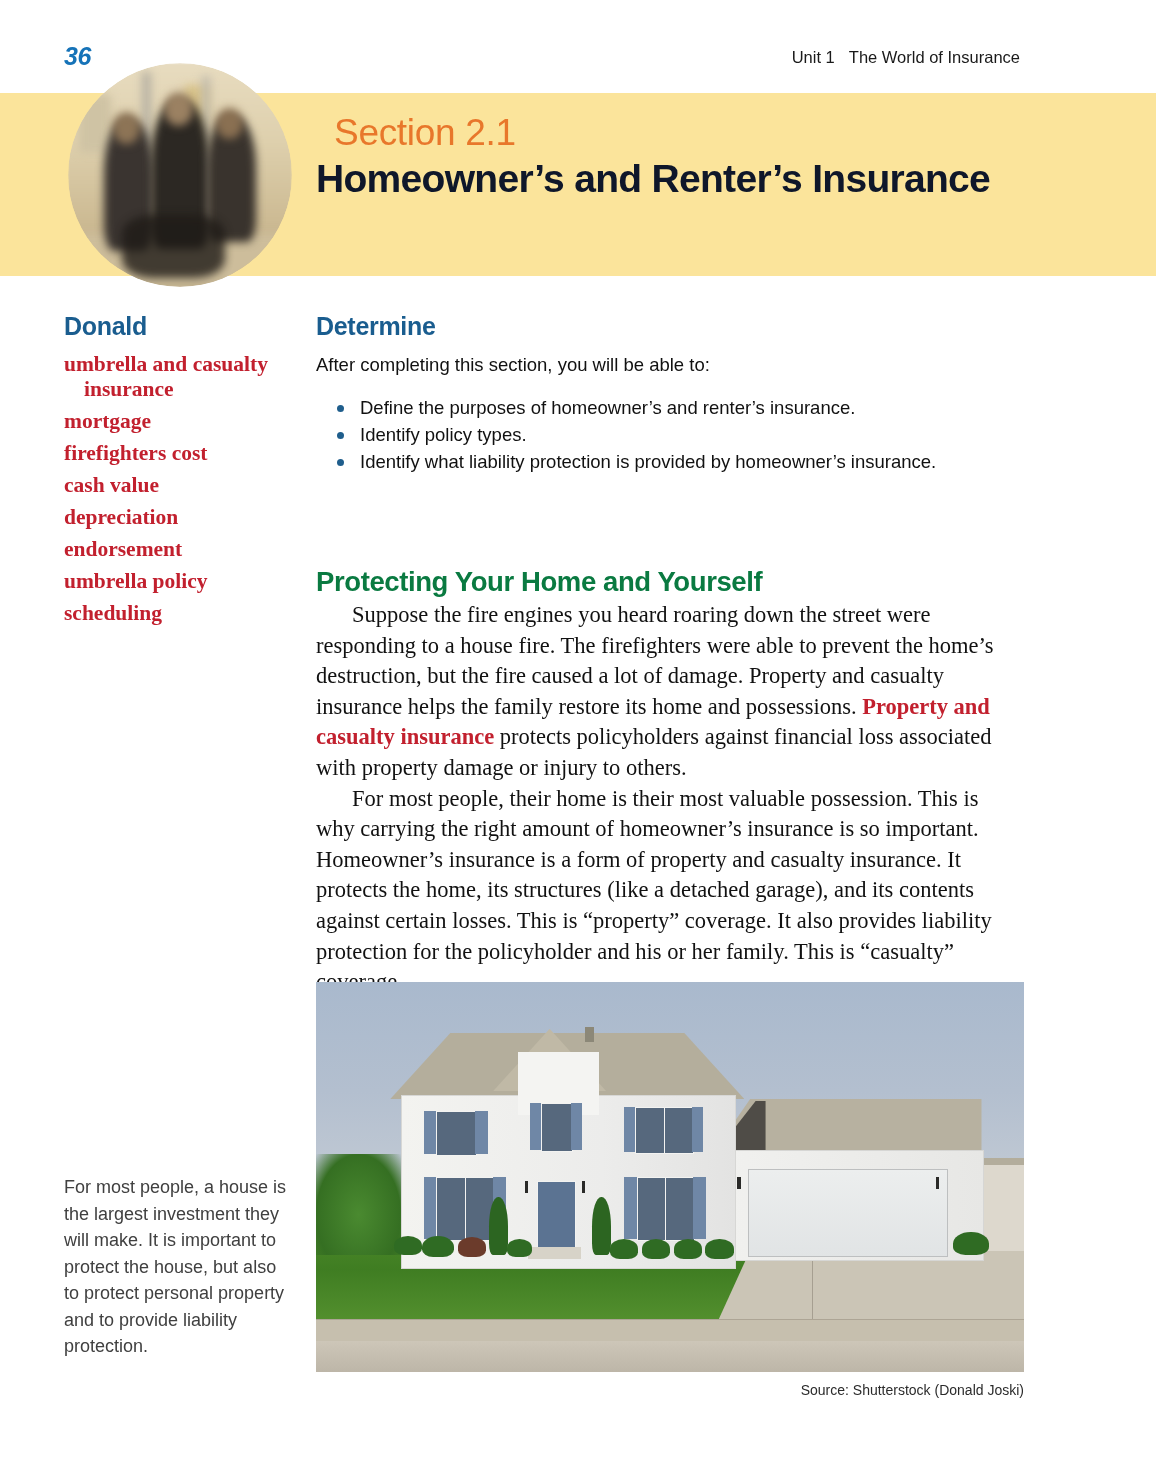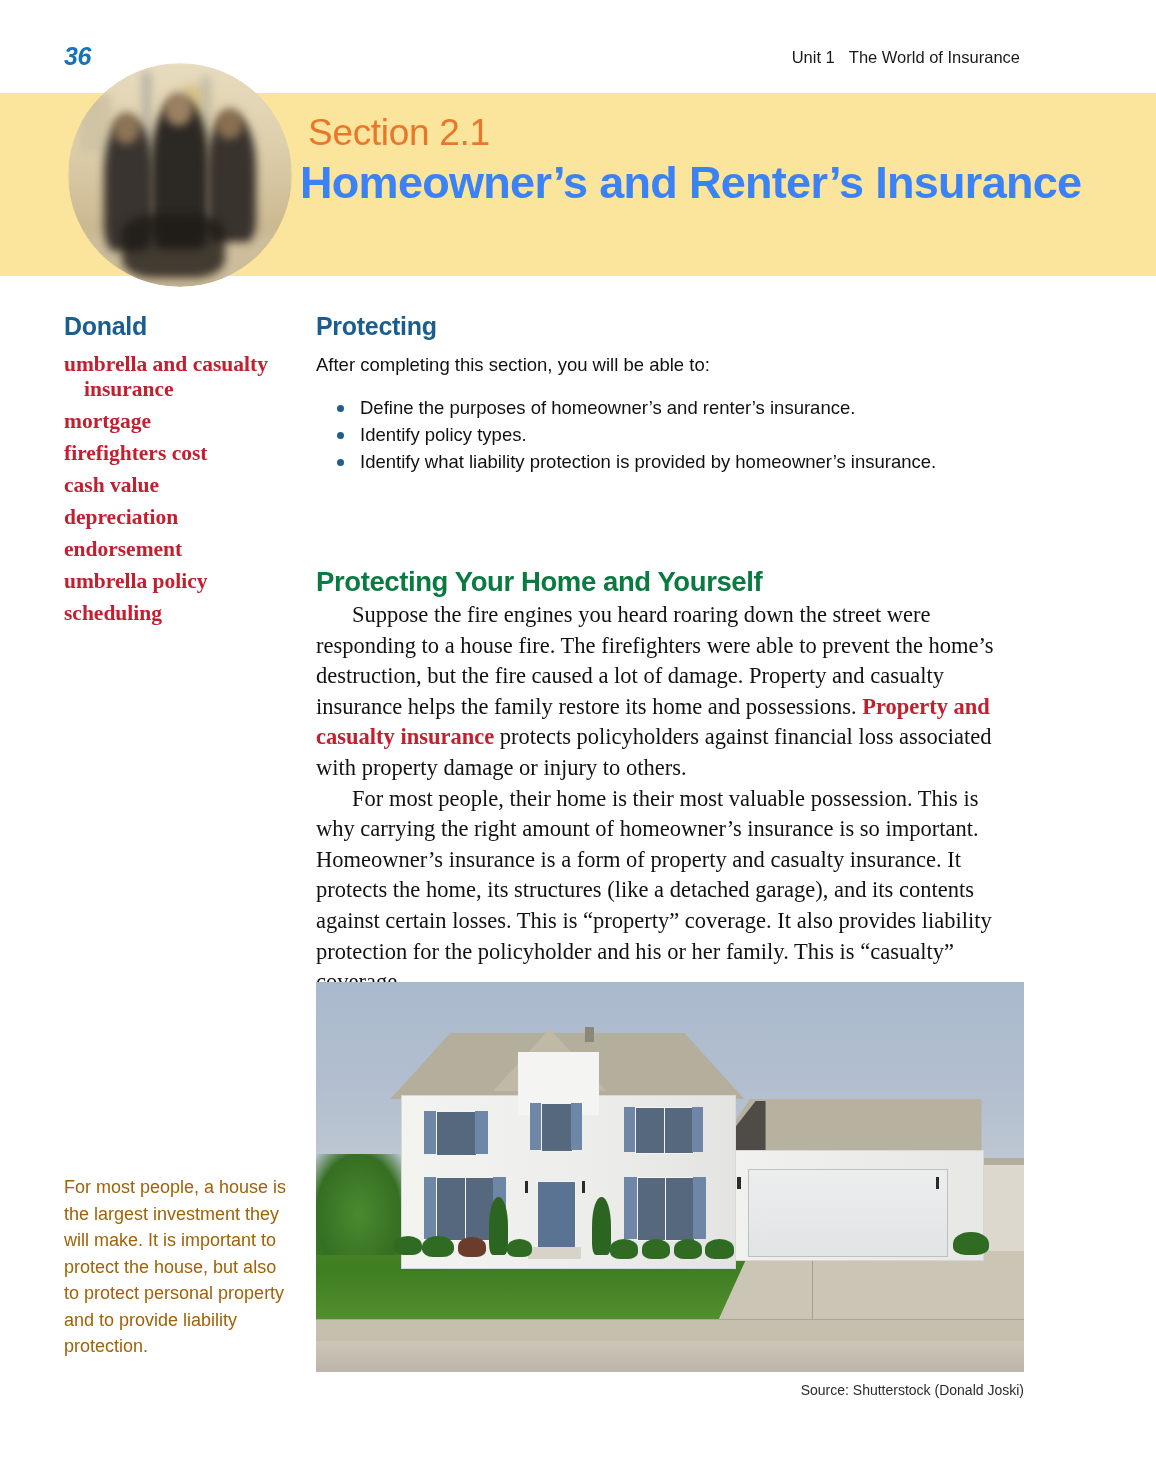--- a/index.html
+++ b/index.html
@@ -42,35 +42,35 @@
   #title-banner {
     position: absolute;
     left: 0;
     top: 93px;
     width: 1156px;
     height: 183px;
     background: #fbe49b;
   }
   #section-label {
     position: absolute;
-    left: 308px;
+    left: 334px;
     top: 112px;
     font-family: "Liberation Sans", sans-serif;
     font-size: 37px;
     color: #e8772b;
     letter-spacing: -0.3px;
   }
   #section-title {
     position: absolute;
-    left: 300px;
+    left: 316px;
     top: 157px;
     font-family: "Liberation Sans", sans-serif;
     font-weight: bold;
-    font-size: 45px;
-    color: #3b82f6;
+    font-size: 39px;
+    color: #0f172a;
     letter-spacing: -0.7px;
   }
 
   
   #banner-photo {
     position: absolute;
     left: 68px;
     top: 63px;
     width: 224px;
     height: 224px;
@@ -133,21 +133,21 @@
   }
 
   #photo-caption {
     position: absolute;
     left: 64px;
     top: 1174px;
     width: 225px;
     font-family: "Liberation Sans", sans-serif;
     font-size: 18px;
     line-height: 26.5px;
-    color: #a16207;
+    color: #404040;
   }
 
   
   #objectives-heading {
     position: absolute;
     left: 316px;
     top: 312px;
     font-family: "Liberation Sans", sans-serif;
     font-weight: bold;
     font-size: 25px;
@@ -398,21 +398,21 @@
   <li><span>firefighters cost</span></li>
   <li><span>cash value</span></li>
   <li><span>depreciation</span></li>
   <li><span>endorsement</span></li>
   <li><span>umbrella policy</span></li>
   <li><span>scheduling</span></li>
 </ul>
 
 <div id="photo-caption">For most people, a house is the largest investment they will make. It is important to protect the house, but also to protect personal property and to provide liability protection.</div>
 
-<div id="objectives-heading">Protecting</div>
+<div id="objectives-heading">Determine</div>
 <div id="objectives-intro">After completing this section, you will be able to:</div>
 <ul id="objectives-list">
   <li>Define the purposes of homeowner’s and renter’s insurance.</li>
   <li>Identify policy types.</li>
   <li>Identify what liability protection is provided by homeowner’s insurance.</li>
 </ul>
 
 <div id="body-heading">Protecting Your Home and Yourself</div>
 <div id="body-copy">
   <p><span>Suppose the fire engines you heard roaring down the street were responding to a house fire. The firefighters were able to prevent the home’s destruction, but the fire caused a lot of damage. Property and casualty insurance helps the family restore its home and possessions. </span><span class="term-bold">Property and casualty insurance</span><span> protects policyholders against financial loss associated with property damage or injury to others.</span></p>

